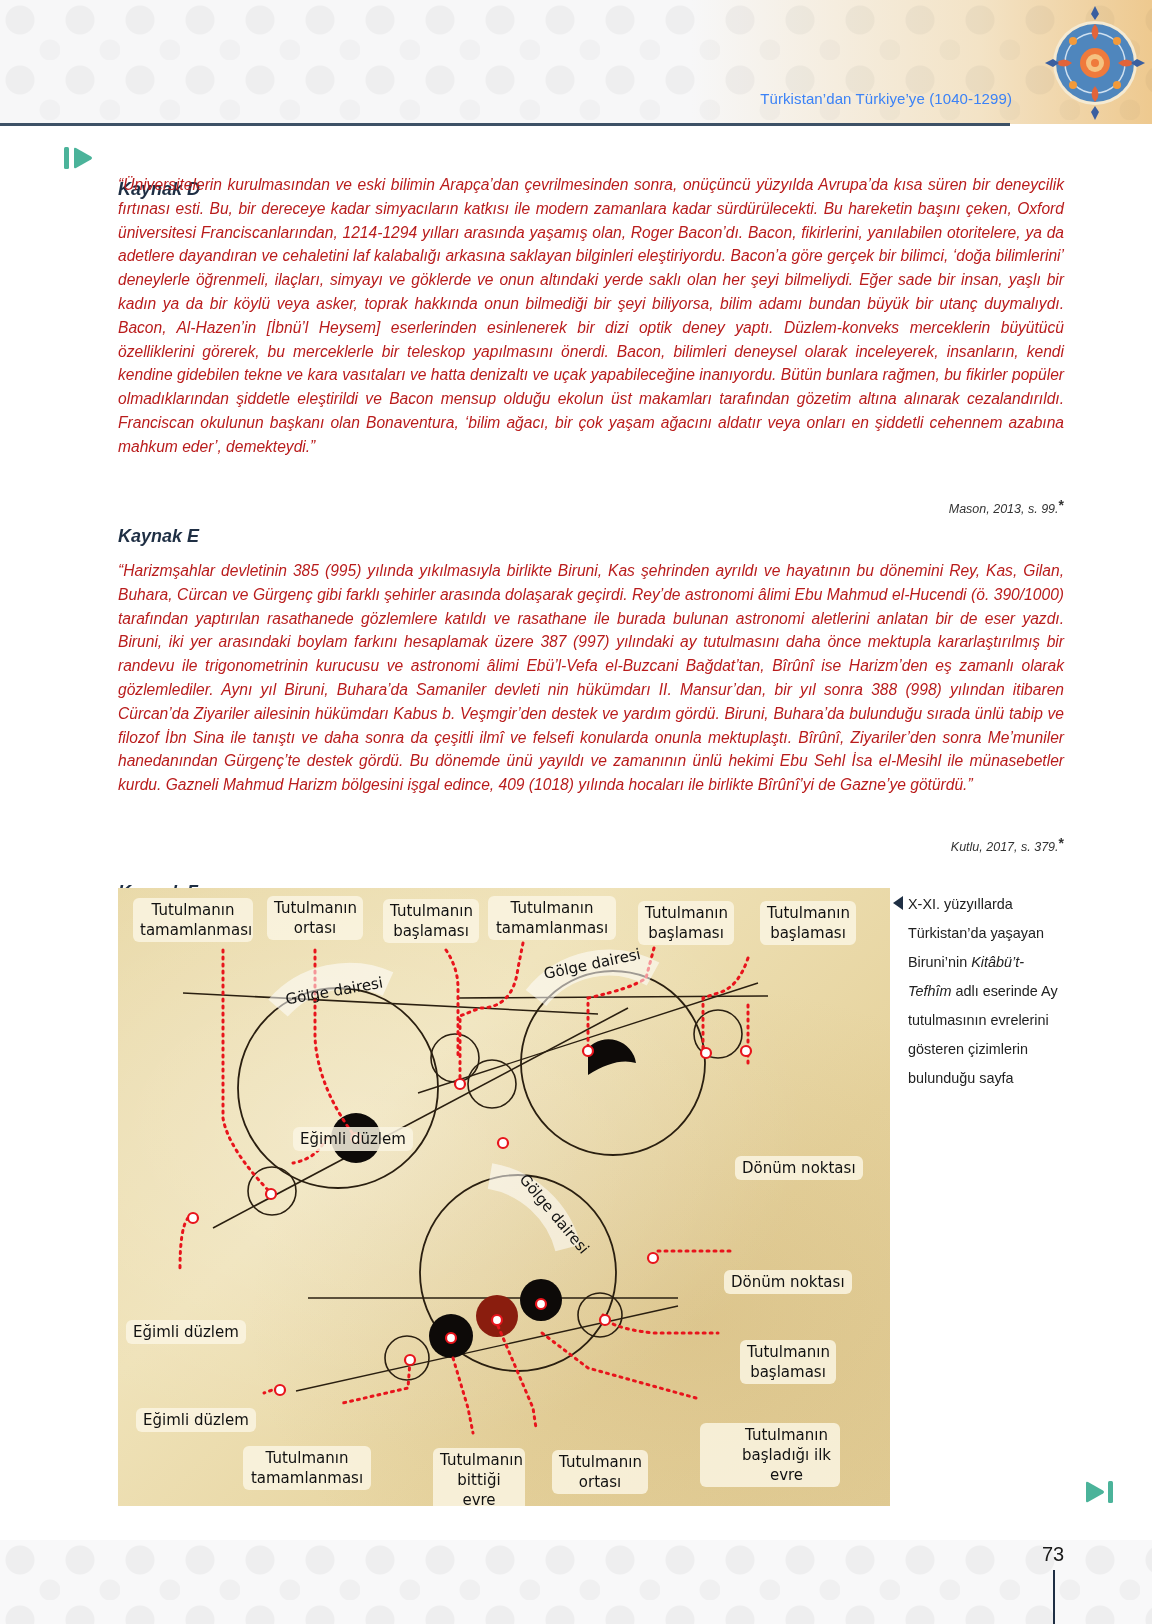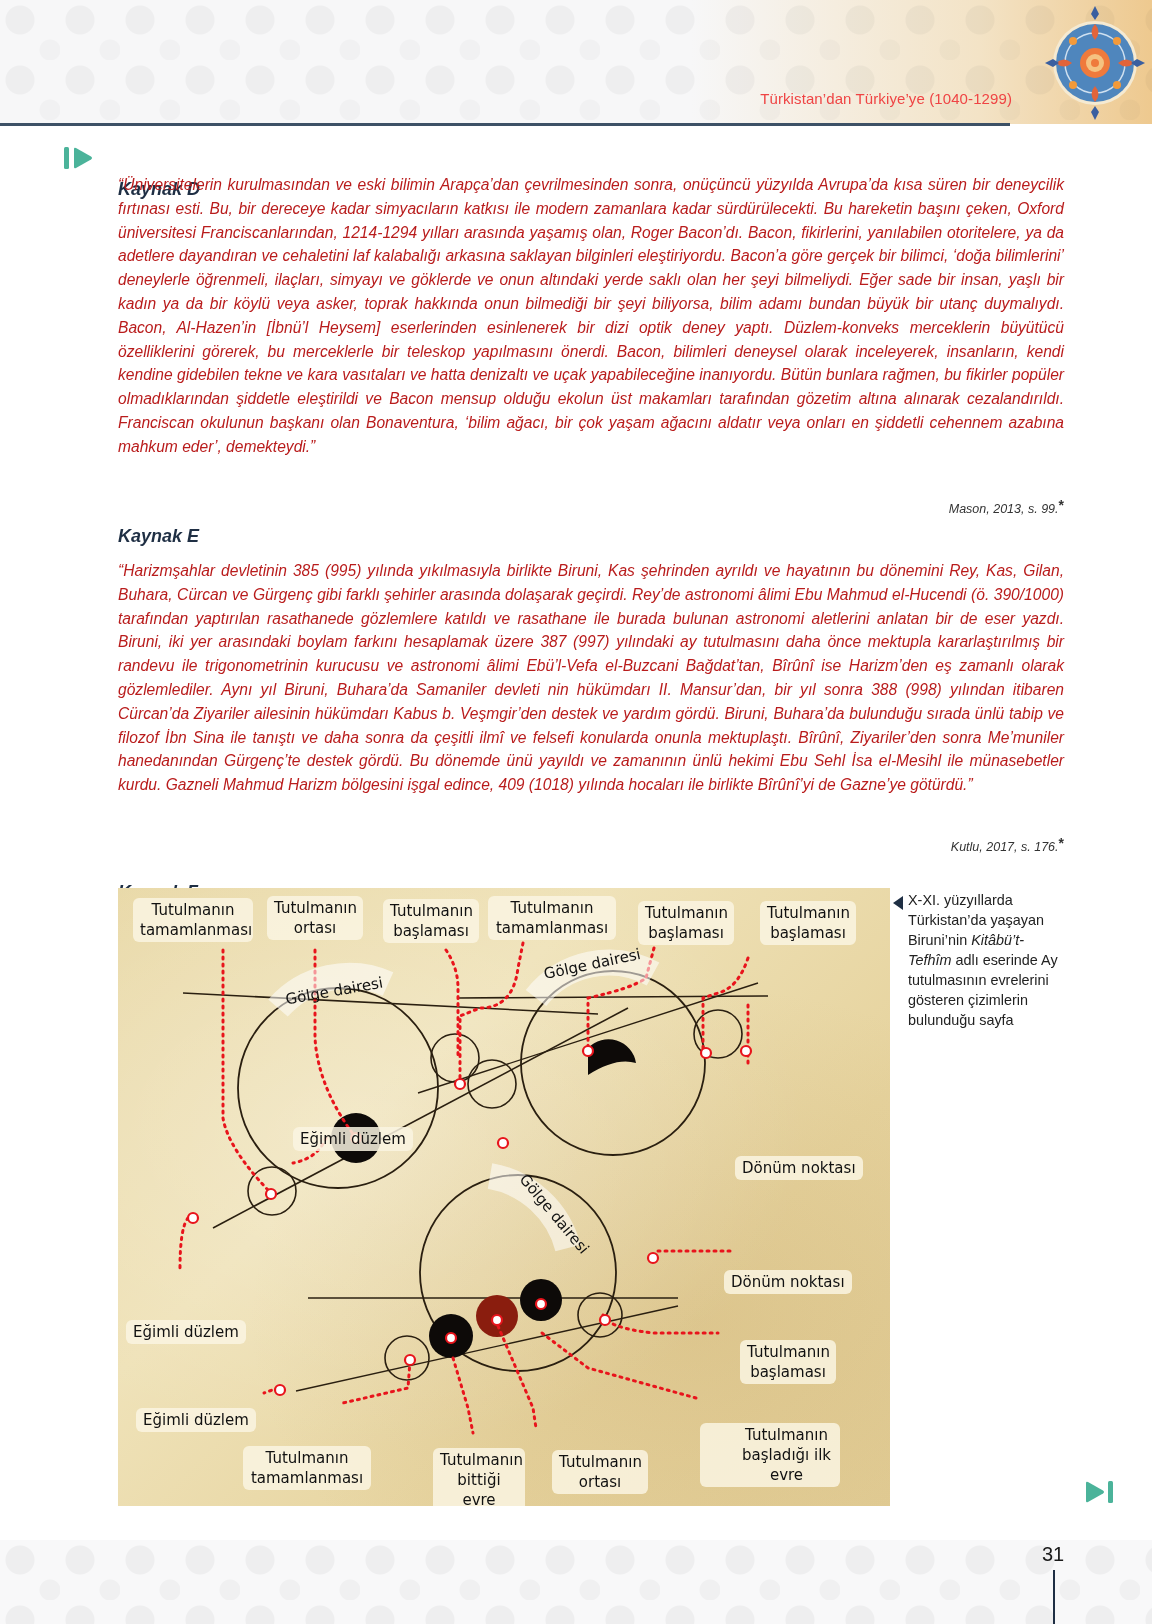--- a/index.html
+++ b/index.html
@@ -11,21 +11,21 @@
     position: absolute; left: 0; top: 0; width: 1152px; height: 124px;
     background:
       radial-gradient(circle at 20px 20px, rgba(0,0,0,0.035) 14px, transparent 15px) 0 0/60px 60px,
       radial-gradient(circle at 50px 50px, rgba(0,0,0,0.025) 10px, transparent 11px) 0 0/60px 60px,
       linear-gradient(90deg, #f7f7f8 0%, #f7f7f8 60%, #f3e3c6 85%, #eec98f 100%);
   }
   .header-rule {
     position: absolute; left: 0; top: 123px; width: 1010px; height: 3px; background: #3d5166;
   }
   .header-title {
-    position: absolute; right: 140px; top: 90px; font-size: 15px; color: #ef4444;
+    position: absolute; right: 140px; top: 90px; font-size: 15px; color: #3b82f6;
     letter-spacing: 0.1px;
     margin-left: 37px;
   }
   .medallion {
     position: absolute; left: 1043px; top: 4px; width: 104px; height: 118px;
   }
 
   
   .footer-band {
     position: absolute; left: 0; top: 1540px; width: 1152px; height: 84px;
@@ -66,21 +66,21 @@
     overflow: hidden;
   }
   .figure svg.drawing { position: absolute; left: 0; top: 0; }
   .fig-label {
     position: absolute; background: rgba(250,244,226,0.85); border-radius: 6px;
     font-family: "DejaVu Sans", sans-serif; font-size: 15px; line-height: 20px;
     color: #111; text-align: center; padding: 2px 7px;
   }
   .caption {
     position: absolute; left: 908px; top: 890px; width: 150px;
-    font-size: 14.4px; line-height: 20px; color: #222;
+    font-size: 14.4px; line-height: 29px; color: #222;
   }
   .caption-arrow { position: absolute; left: 893px; top: 896px; width: 0; height: 0;
     border-top: 7px solid transparent; border-bottom: 7px solid transparent; border-right: 10px solid #1f2f44; }
 </style>
 </head>
 <body>
 
 <div class="header-band"></div>
 <div class="header-rule"></div>
 <div class="header-title">Türkistan’dan Türkiye’ye (1040-1299)</div>
@@ -113,21 +113,21 @@
 
 <div class="section-title" style="top:141px;margin-top:38px;">Kaynak D</div>
 <p class="quote" style="top:173px;">“Üniversitelerin kurulmasından ve eski bilimin Arapça’dan çevrilmesinden sonra, onüçüncü yüzyılda Avrupa’da kısa süren bir deneycilik fırtınası esti. Bu, bir dereceye kadar simyacıların katkısı ile modern zamanlara kadar sürdürülecekti. Bu hareketin başını çeken, Oxford üniversitesi Franciscanlarından, 1214-1294 yılları arasında yaşamış olan, Roger Bacon’dı. Bacon, fikirlerini, yanılabilen otoritelere, ya da adetlere dayandıran ve cehaletini laf kalabalığı arkasına saklayan bilginleri eleştiriyordu. Bacon’a göre gerçek bir bilimci, ‘doğa bilimlerini’ deneylerle öğrenmeli, ilaçları, simyayı ve göklerde ve onun altındaki yerde saklı olan her şeyi bilmeliydi. Eğer sade bir insan, yaşlı bir kadın ya da bir köylü veya asker, toprak hakkında onun bilmediği bir şeyi biliyorsa, bilim adamı bundan büyük bir utanç duymalıydı. Bacon, Al-Hazen’in [İbnü’l Heysem] eserlerinden esinlenerek bir dizi optik deney yaptı. Düzlem-konveks merceklerin büyütücü özelliklerini görerek, bu merceklerle bir teleskop yapılmasını önerdi. Bacon, bilimleri deneysel olarak inceleyerek, insanların, kendi kendine gidebilen tekne ve kara vasıtaları ve hatta denizaltı ve uçak yapabileceğine inanıyordu. Bütün bunlara rağmen, bu fikirler popüler olmadıklarından şiddetle eleştirildi ve Bacon mensup olduğu ekolun üst makamları tarafından gözetim altına alınarak cezalandırıldı. Franciscan okulunun başkanı olan Bonaventura, ‘bilim ağacı, bir çok yaşam ağacını aldatır veya onları en şiddetli cehennem azabına mahkum eder’, demekteydi.”</p>
 <div class="citation" style="top:497px;margin-left:24px;">
   <span>Mason, 2013, s. 99.</span><span class="star">*</span>
 </div>
 
 <div class="section-title" style="top:526px;">Kaynak E</div>
 <p class="quote" style="top:559px;">“Harizmşahlar devletinin 385 (995) yılında yıkılmasıyla birlikte Biruni, Kas şehrinden ayrıldı ve hayatının bu dönemini Rey, Kas, Gilan, Buhara, Cürcan ve Gürgenç gibi farklı şehirler arasında dolaşarak geçirdi. Rey’de astronomi âlimi Ebu Mahmud el-Hucendi (ö. 390/1000) tarafından yaptırılan rasathanede gözlemlere katıldı ve rasathane ile burada bulunan astronomi aletlerini anlatan bir de eser yazdı. Biruni, iki yer arasındaki boylam farkını hesaplamak üzere 387 (997) yılındaki ay tutulmasını daha önce mektupla kararlaştırılmış bir randevu ile trigonometrinin kurucusu ve astronomi âlimi Ebü’l-Vefa el-Buzcani Bağdat’tan, Bîrûnî ise Harizm’den eş zamanlı olarak gözlemlediler. Aynı yıl Biruni, Buhara’da Samaniler devleti nin hükümdarı II. Mansur’dan, bir yıl sonra 388 (998) yılından itibaren Cürcan’da Ziyariler ailesinin hükümdarı Kabus b. Veşmgir’den destek ve yardım gördü. Biruni, Buhara’da bulunduğu sırada ünlü tabip ve filozof İbn Sina ile tanıştı ve daha sonra da çeşitli ilmî ve felsefi konularda onunla mektuplaştı. Bîrûnî, Ziyariler’den sonra Me’muniler hanedanından Gürgenç’te destek gördü. Bu dönemde ünü yayıldı ve zamanının ünlü hekimi Ebu Sehl İsa el-Mesihl ile münasebetler kurdu. Gazneli Mahmud Harizm bölgesini işgal edince, 409 (1018) yılında hocaları ile birlikte Bîrûnî’yi de Gazne’ye götürdü.”</p>
 <div class="citation" style="top:835px;">
-  <span>Kutlu, 2017, s. 176.</span><span class="star">*</span>
+  <span>Kutlu, 2017, s. 379.</span><span class="star">*</span>
 </div>
 
 <div class="section-title" style="top:855px;margin-top:27px;">Kaynak F</div>
 
 <div class="figure">
   <svg class="drawing" width="772" height="618" viewBox="0 0 772 618">
 
     <circle cx="220" cy="200" r="100" fill="none" stroke="#2a1f10" stroke-width="1.8"></circle>
 
     <circle cx="495" cy="175" r="92" fill="none" stroke="#2a1f10" stroke-width="1.8"></circle>
@@ -226,14 +226,14 @@
 <div class="caption">
   <span>X-XI. yüzyıllarda Türkistan’da yaşayan Biruni’nin </span><em>Kitâbü’t-Tefhîm</em><span> adlı eserinde Ay tutulmasının evrelerini gösteren çizimlerin bulunduğu sayfa</span><br>
 </div>
 
 <svg class="end-icon" viewBox="0 0 30 22">
   <path d="M0 2 Q0 0 2 1 L17 9.5 Q19 11 17 12.5 L2 21 Q0 22 0 20 Z" fill="#4bb39a"></path>
   <rect x="22" y="0" width="5" height="22" rx="1.5" fill="#4bb39a"></rect>
 </svg>
 
 <div class="footer-band"></div>
-<div class="page-number">31</div>
+<div class="page-number">73</div>
 <div class="page-rule"></div>
 
 </body></html>

